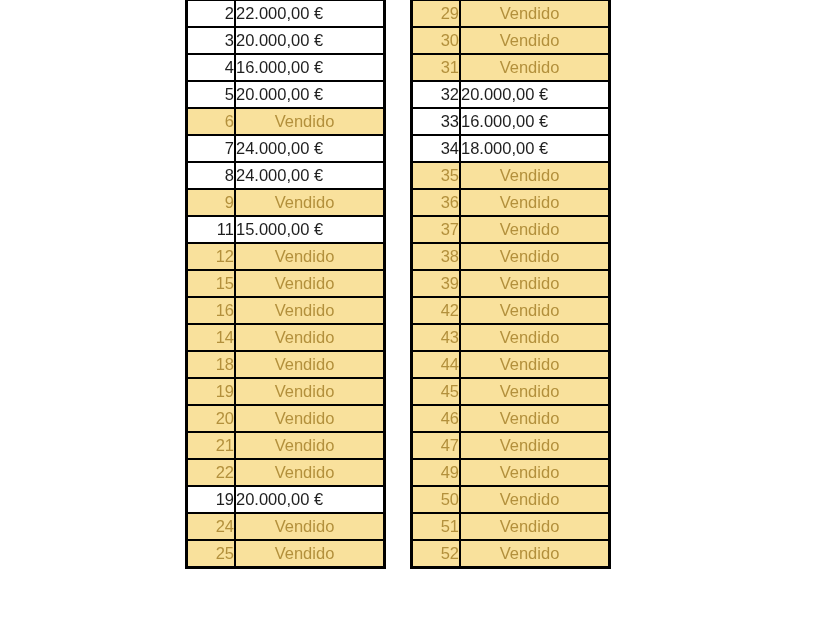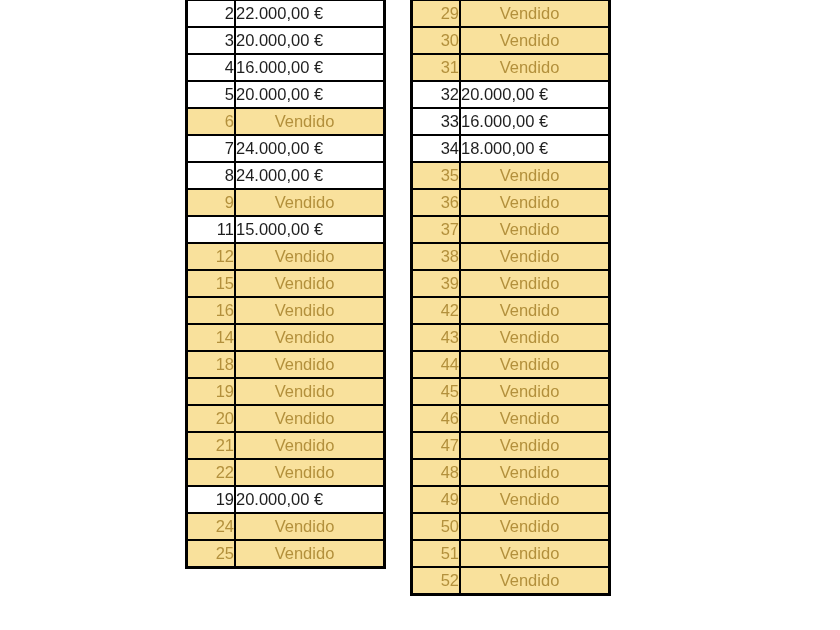--- a/index.html
+++ b/index.html
@@ -210,24 +210,20 @@
       </tr>
       <tr class="sold">
         <td class="num">46</td>
         <td class="val">Vendido</td>
       </tr>
       <tr class="sold">
         <td class="num">47</td>
         <td class="val">Vendido</td>
       </tr>
       <tr class="sold">
-        <td class="num">48</td>
-        <td class="val">Vendido</td>
-      </tr>
-      <tr class="sold">
         <td class="num">49</td>
         <td class="val">Vendido</td>
       </tr>
       <tr class="sold">
         <td class="num">50</td>
         <td class="val">Vendido</td>
       </tr>
       <tr class="sold">
         <td class="num">51</td>
         <td class="val">Vendido</td>

